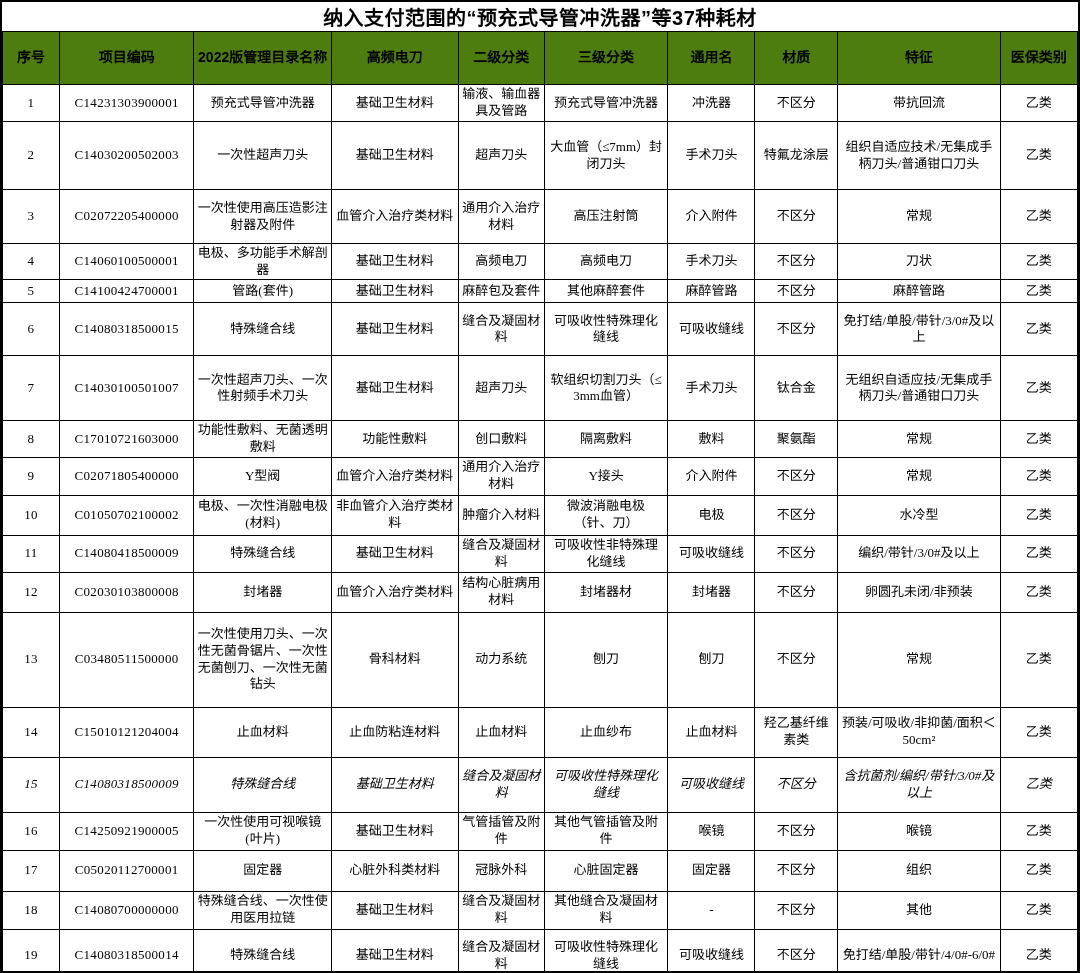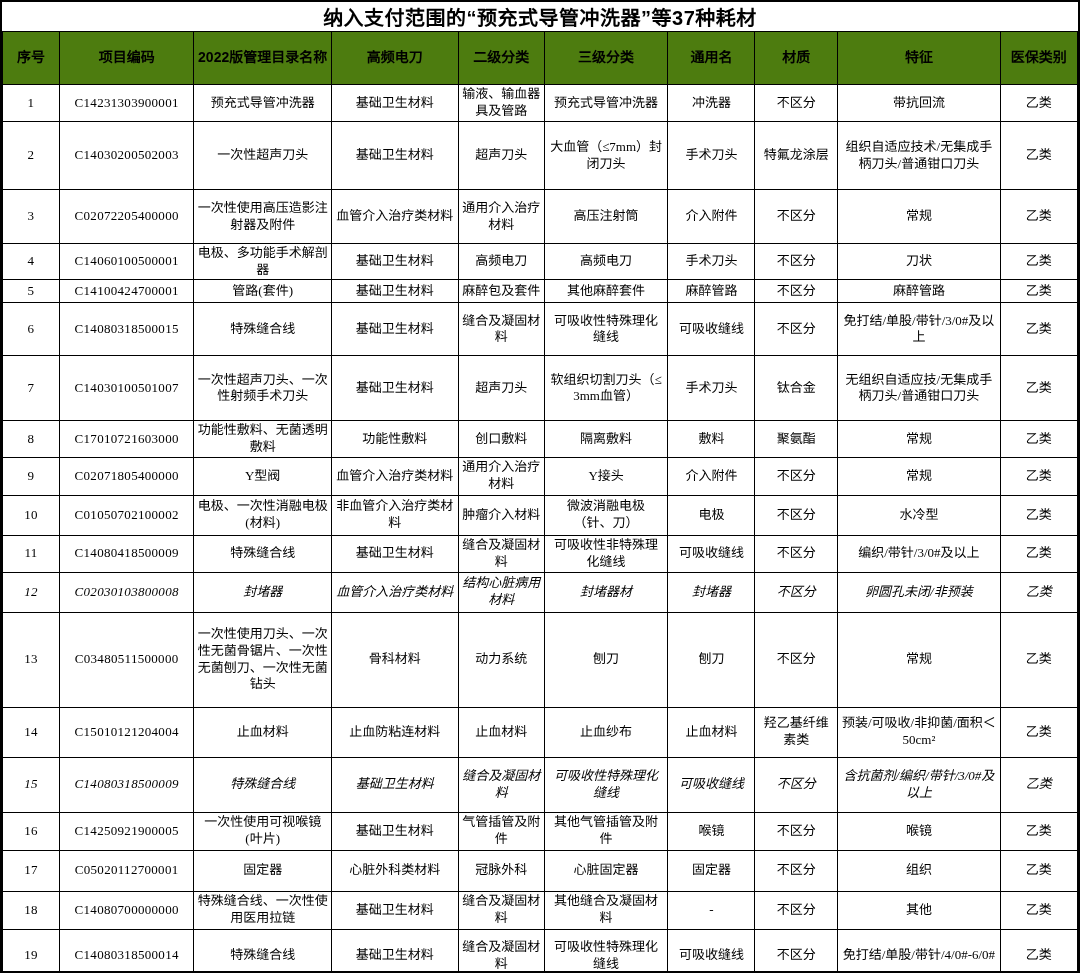--- a/index.html
+++ b/index.html
@@ -64,21 +64,21 @@
   tbody tr:nth-child(2)  { height: 68px; }
   tbody tr:nth-child(3)  { height: 54px; }
   tbody tr:nth-child(4)  { height: 35px; }
   tbody tr:nth-child(5)  { height: 23px; }
   tbody tr:nth-child(6)  { height: 53px; }
   tbody tr:nth-child(7)  { height: 65px; }
   tbody tr:nth-child(8)  { height: 34px; }
   tbody tr:nth-child(9)  { height: 38px; }
   tbody tr:nth-child(10) { height: 40px; margin-top: 46px; }
   tbody tr:nth-child(11) { height: 37px; }
-  tbody tr:nth-child(12) { height: 40px; font-style: italic; }
+  tbody tr:nth-child(12) { height: 40px; }
   tbody tr:nth-child(13) { height: 95px; }
   tbody tr:nth-child(14) { height: 50px; }
   tbody tr:nth-child(15) { height: 55px; font-style: italic; }
   tbody tr:nth-child(16) { height: 38px; }
   tbody tr:nth-child(17) { height: 41px; }
   tbody tr:nth-child(18) { height: 38px; }
   tbody tr:nth-child(19) { height: 53px; }
 </style>
 </head>
 <body>

